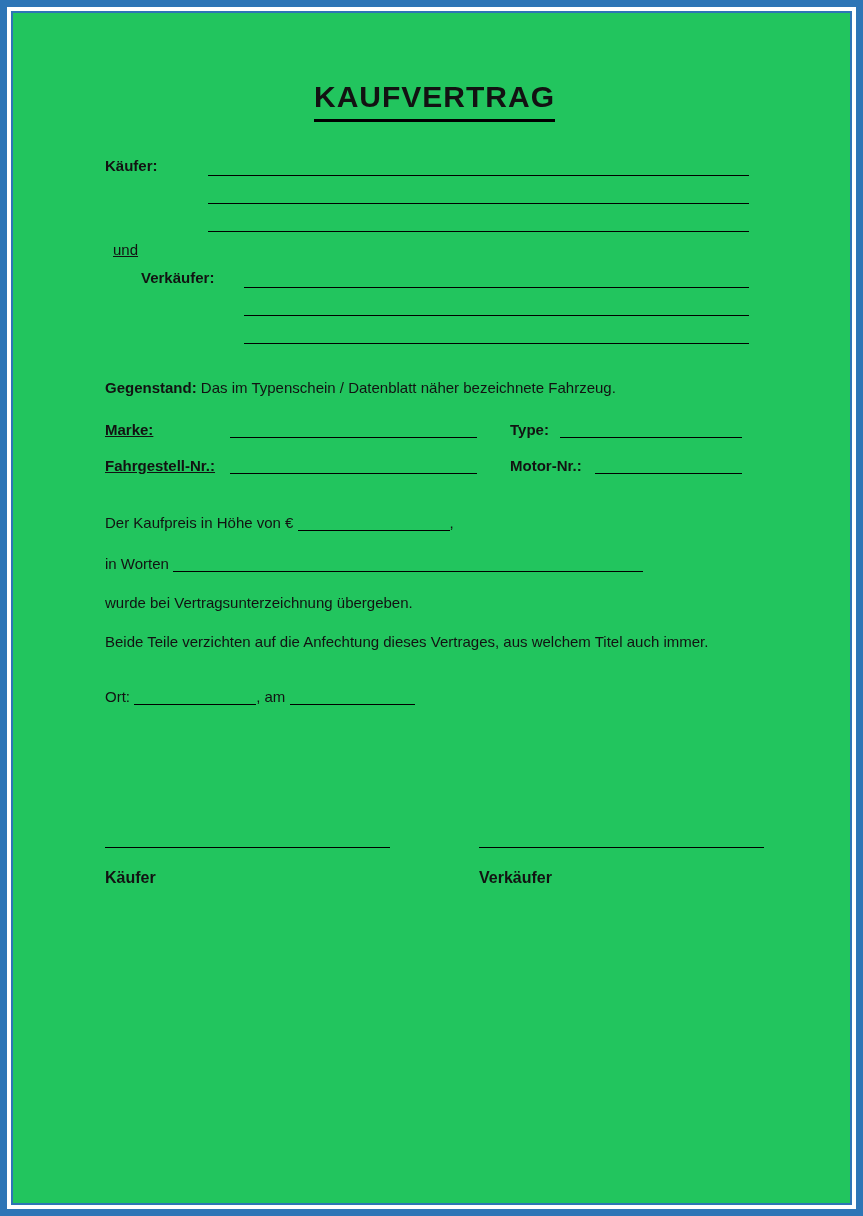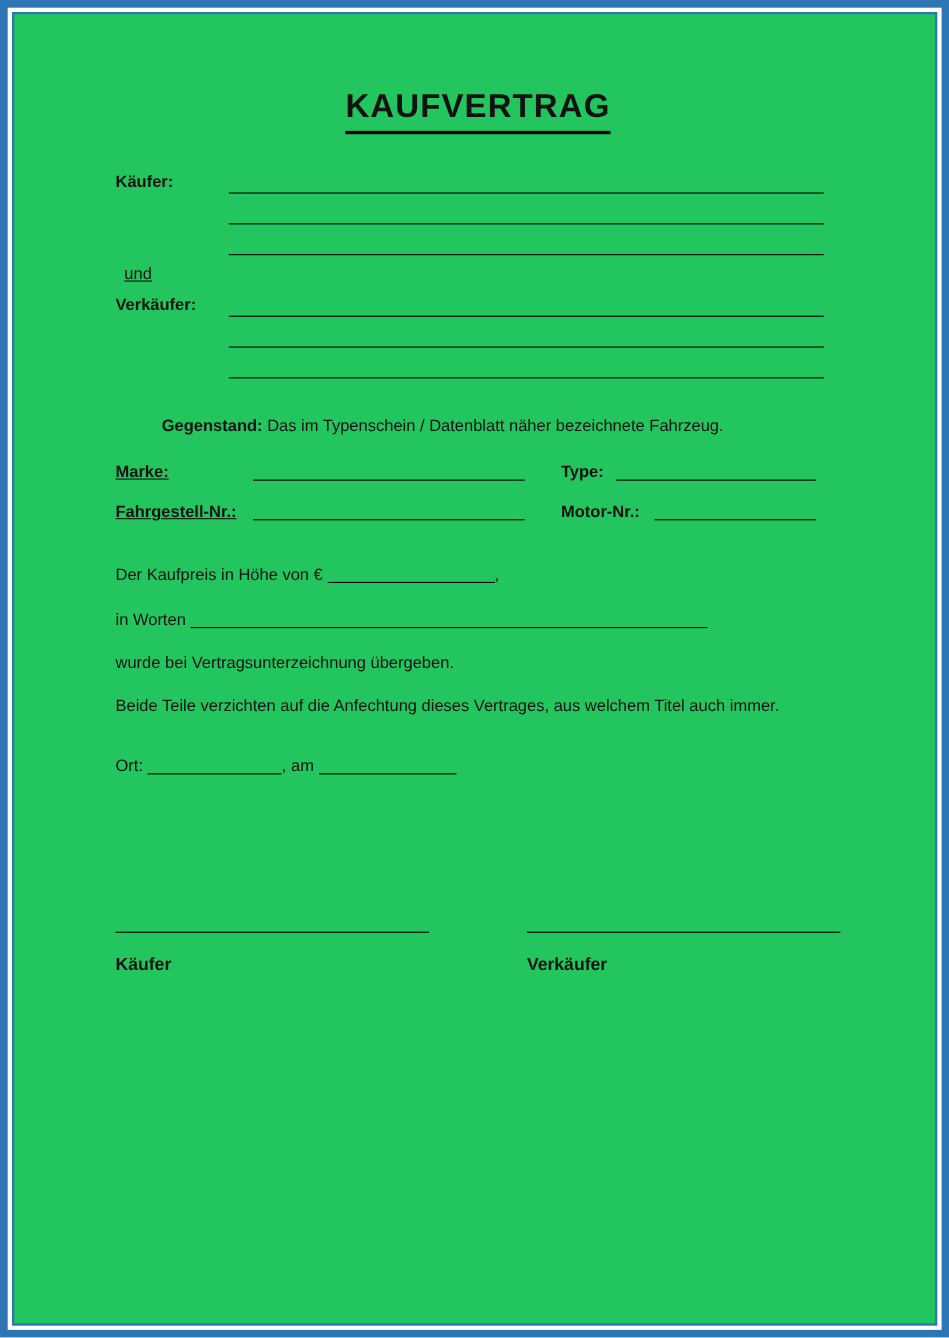--- a/index.html
+++ b/index.html
@@ -26,29 +26,29 @@
   .blank {
     display:inline-block;
     border-bottom:1px solid var(--line-color);
     height:15px;
     vertical-align:-3px;
   }
 
   .intro { margin-top:48px; }
 
   .party-row { display:flex; margin-top:32px; }
-  .party-row.seller { margin-top:6px; }
+  .party-row.seller { margin-top:6px;margin-left:36px; }
   .party-label { width:103px; font-weight:700; padding-top:2px; }
   .party-lines { flex:1; margin-right:15px; }
   .pline { border-bottom:1px solid var(--line-color); height:28px; }
   .pline.first { height:22px; }
 
   .und { margin-top:8px; padding-left:8px;text-decoration:underline; }
 
-  .subject { margin-top:34px;margin-left:42px; }
+  .subject { margin-top:34px; }
   .b { font-weight:700; }
 
   .field-row { margin-top:22px; white-space:nowrap; }
   .field-row.second { margin-top:16px; }
   .flabel { font-weight:700; display:inline-block; }
   .w1 { width:125px;text-decoration:underline; }
   .w2 { width:50px; margin-left:33px; }
   .w3 { width:85px; margin-left:33px; }
 
   .price-line { margin-top:36px; }

